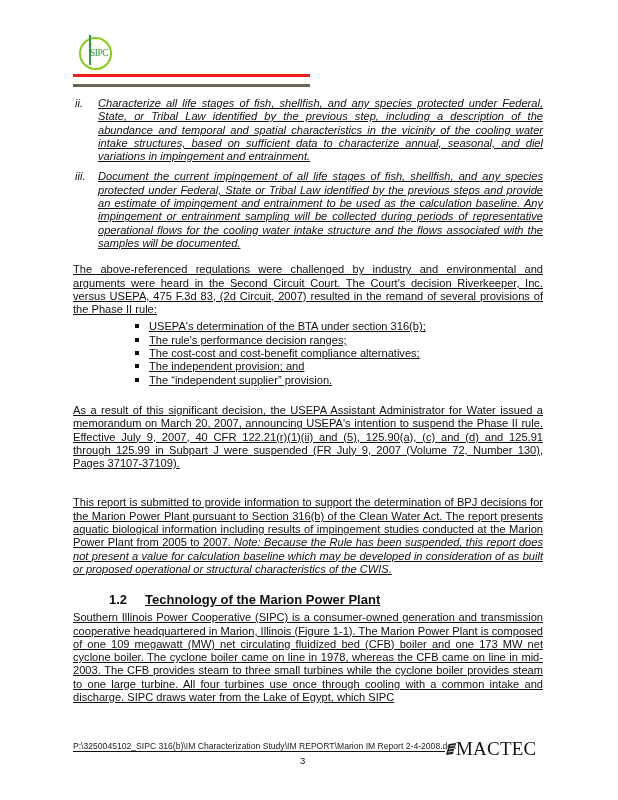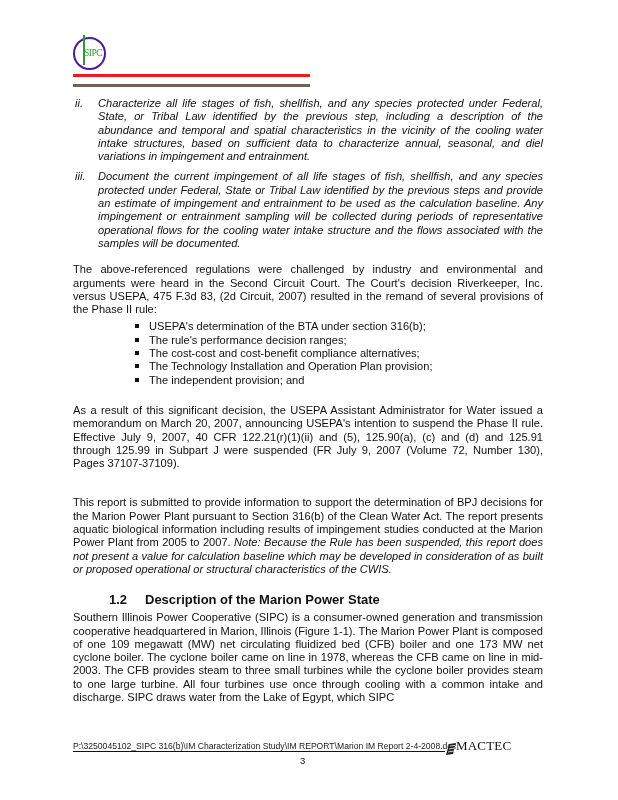--- a/index.html
+++ b/index.html
@@ -1,43 +1,43 @@
 <!DOCTYPE html>
 <html><head>
 <meta charset="utf-8">
 <style>
   html, body { margin:0; padding:0; background:#ffffff; }
   body { width:618px; height:800px; position:relative; overflow:hidden;
          font-family:"Liberation Sans", sans-serif; color:#111; }
-  .logo { position:absolute; left:73px; top:37px; width:33px; height:33px;
-          border:2px solid #4c1d95; border-radius:50%; box-sizing:border-box; }
+  .logo { position:absolute; left:79px; top:37px; width:33px; height:33px;
+          border:2px solid #84cc16; border-radius:50%; box-sizing:border-box; }
   .logo .bar { position:absolute; left:8px; top:-4px; width:2px; height:30px; background:#2e9a3a; }
   .logo .txt { position:absolute; left:9px; top:9px; font-family:"Liberation Serif", serif;
                font-size:9.5px; color:#2e9a3a; letter-spacing:-0.5px; }
   .rule-red { position:absolute; left:73px; top:74px; width:237px; height:3px; background:#ee1c1c; }
   .rule-brown { position:absolute; left:73px; top:84px; width:237px; height:3px; background:#6e6354; }
 
-  .content { position:absolute; left:73px; top:97px; width:470px; font-size:11.1px; line-height:13.3px; }
+  .content { position:absolute; left:73px; top:97px; width:470px; font-size:11.1px; line-height:13.3px;text-decoration:underline; }
   .num-item { position:relative; padding-left:25px; text-align:justify; font-style:italic; }
   .num-item .num { position:absolute; left:2px; top:0; font-style:italic; }
   .gap1 { height:7px; }
   .gap2 { height:13px; }
   p { margin:0; text-align:justify; }
   .note { font-style:italic;margin-top:21px; }
   ul.bullets { list-style:none; margin:4px; padding:0 0 0 58px; }
   ul.bullets li { position:relative; padding-left:14px; }
   ul.bullets li::before { content:""; position:absolute; left:0; top:4px; width:4px; height:4px; background:#111; }
   h2 { margin:0; font-size:13px; font-weight:bold; line-height:16px; }
   h2 .sec { display:inline-block; width:36px;margin-left:36px; }
 
   .footer-path { position:absolute; left:73px; top:741px; font-size:8.6px; color:#222; width:372px;
                  border-bottom:1px solid #111; padding-bottom:0px; line-height:10px; white-space:nowrap; }
   .page-num { position:absolute; left:300px; top:755px; font-size:9.5px; }
   .mactec { position:absolute; left:456px; top:738px; font-family:"Liberation Serif", serif;
-            font-size:13px; color:#111; letter-spacing:0.2px; }
+            font-size:19px; color:#111; letter-spacing:0.2px; }
   .mactec-icon { position:absolute; left:444px; top:742px; width:13px; height:14px; }
 </style>
 </head>
 <body>
 
 <div class="logo">
   <span class="bar"></span>
   <span class="txt">SIPC</span>
 </div>
 <div class="rule-red"></div>
@@ -52,30 +52,30 @@
   <div class="num-item">
     <span class="num">iii.</span>
     <span>Document the current impingement of all life stages of fish, shellfish, and any species protected under Federal, State or Tribal Law identified by the previous steps and provide an estimate of impingement and entrainment to be used as the calculation baseline.  Any impingement or entrainment sampling will be collected during periods of representative operational flows for the cooling water intake structure and the flows associated with the samples will be documented.</span>
   </div>
   <div class="gap2"></div>
   <p>The above-referenced regulations were challenged by industry and environmental and arguments were heard in the Second Circuit Court.  The Court's decision Riverkeeper, Inc. versus USEPA, 475 F.3d 83, (2d Circuit, 2007) resulted in the remand of several provisions of the Phase II rule:</p>
   <ul class="bullets">
     <li>USEPA's determination of the BTA under section 316(b);</li>
     <li>The rule's performance decision ranges;</li>
     <li>The cost-cost and cost-benefit compliance alternatives;</li>
-    <li>The Technology Installation and Operation Plan provision;</li>
     <li>The independent provision; and</li>
+    <li>The “independent supplier” provision.</li>
   </ul>
   <div class="gap2"></div>
   <p>As a result of this significant decision, the USEPA Assistant Administrator for Water issued a memorandum on March 20, 2007, announcing USEPA's intention to suspend the Phase II rule. Effective July 9, 2007, 40 CFR 122.21(r)(1)(ii) and (5), 125.90(a), (c) and (d) and 125.91 through 125.99 in Subpart J were suspended (FR July 9, 2007 (Volume 72, Number 130), Pages 37107-37109).</p>
   <div class="gap2"></div>
   <div class="gap2"></div>
   <p><span>This report is submitted to provide information to support the determination of BPJ decisions for the Marion Power Plant pursuant to Section 316(b) of the Clean Water Act.  The report presents aquatic biological information including results of impingement studies conducted at the Marion Power Plant from 2005 to 2007.  </span><span class="note">Note: Because the Rule has been suspended, this report does not present a value for calculation baseline which may be developed in consideration of as built or proposed operational or structural characteristics of the CWIS.</span></p>
   <div style="height:16px"></div>
-  <h2><span class="sec">1.2</span><span>Description of the Marion Power State</span></h2>
+  <h2><span class="sec">1.2</span><span>Technology of the Marion Power Plant</span></h2>
   <div style="height:3px"></div>
   <p>Southern Illinois Power Cooperative (SIPC) is a consumer-owned generation and transmission cooperative headquartered in Marion, Illinois (Figure 1-1).  The Marion Power Plant is composed of one 109 megawatt (MW) net circulating fluidized bed (CFB) boiler and one 173 MW net cyclone boiler.  The cyclone boiler came on line in 1978, whereas the CFB came on line in mid-2003.  The CFB provides steam to three small turbines while the cyclone boiler provides steam to one large turbine.  All four turbines use once through cooling with a common intake and discharge.  SIPC draws water from the Lake of Egypt, which SIPC</p>
 </div>
 
 <div class="footer-path">P:\3250045102_SIPC 316(b)\IM Characterization Study\IM REPORT\Marion IM Report 2-4-2008.doc</div>
 <div class="page-num">3</div>
 <svg class="mactec-icon" viewBox="0 0 13 14">
   <path d="M2 13 L5 2 L12 1 L9 12 Z" fill="#222"></path>
   <path d="M4 10 L10 9 M5 7 L11 6 M6 4 L11 3.5" stroke="#fff" stroke-width="0.8"></path>
 </svg>

